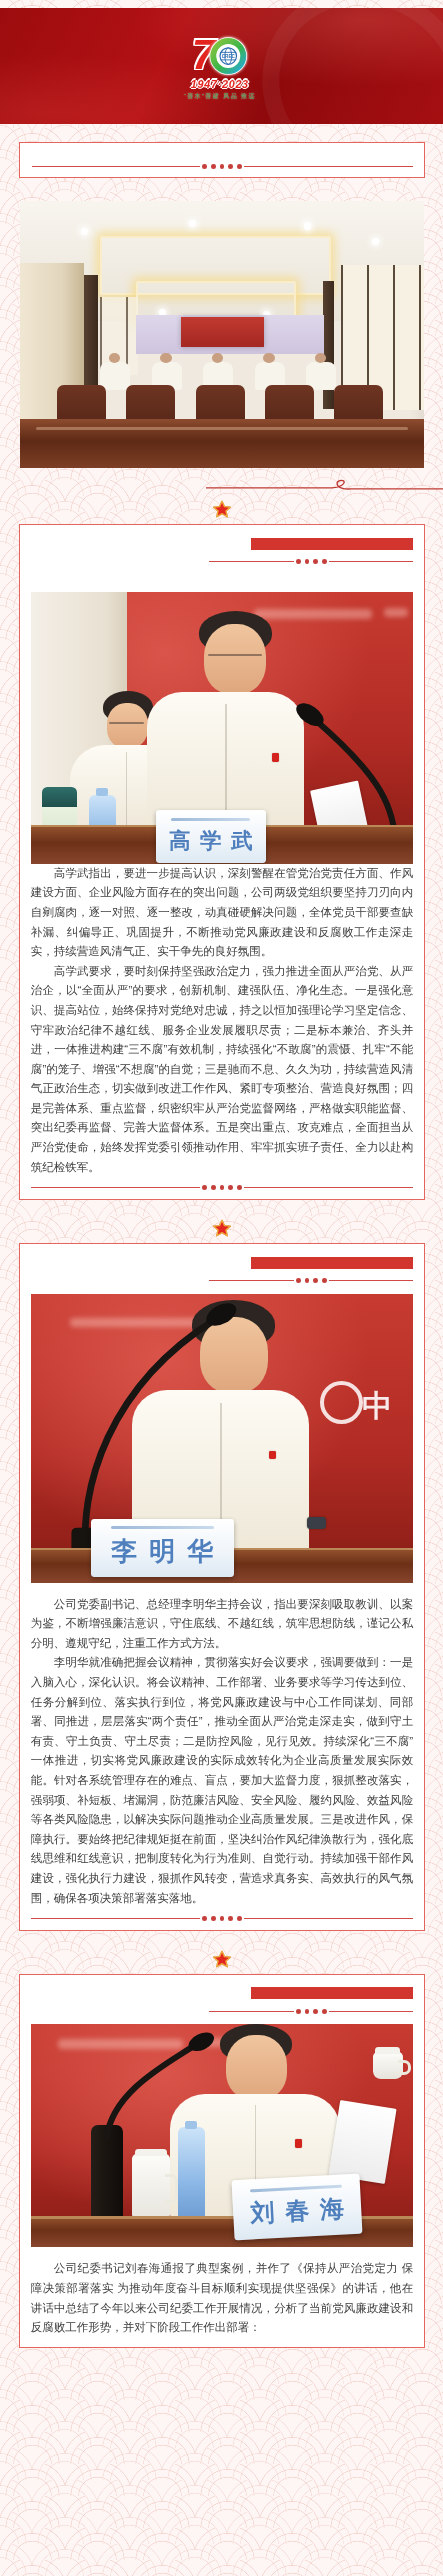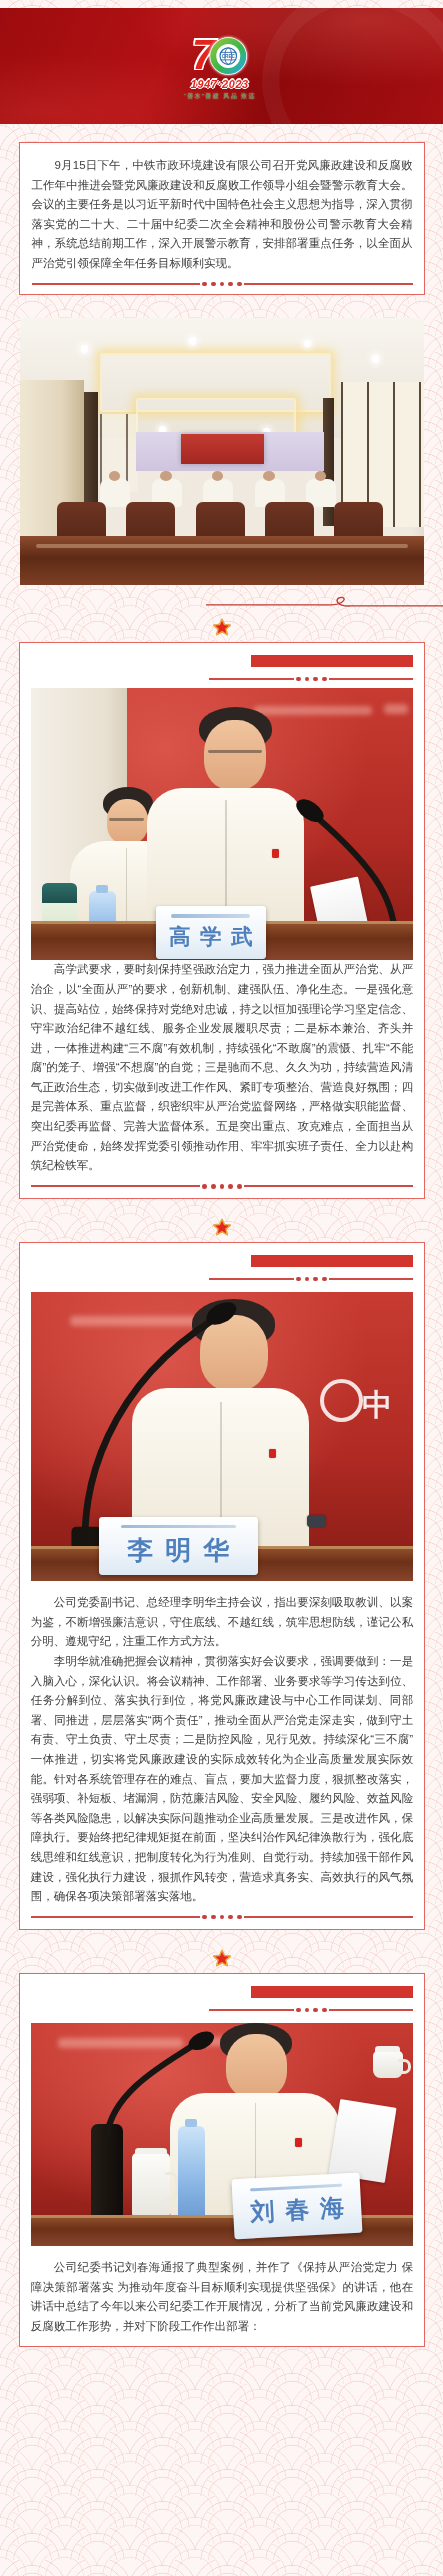--- a/index.html
+++ b/index.html
@@ -132,21 +132,20 @@
         <path d="M15.5 21h21M15.5 31h21" stroke="#2b6cb0" stroke-width="1.2" fill="none"></path>
         <text x="26" y="29" font-size="6.2" font-weight="bold" fill="#2b6cb0" text-anchor="middle">CREC</text>
       </svg>
     </div>
     <div class="logo-years">1947·2023</div>
     <div class="logo-tagline">“善水”善建 风品 致远</div>
   </div>
 </header>
 
 <section class="box box-intro">
-  <p class="para">9月15日下午，中铁市政环境建设有限公司召开党风廉政建设和反腐败工作年中推进会暨党风廉政建设和反腐败工作领导小组会暨警示教育大会。会议的主要任务是以习近平新时代中国特色社会主义思想为指导，深入贯彻落实党的二十大、二十届中纪委二次全会精神和股份公司警示教育大会精神，系统总结前期工作，深入开展警示教育，安排部署重点任务，以全面从严治党引领保障全年任务目标顺利实现。</p>
   <div class="dots-divider">
     <span class="ln"></span>
       <span class="dot"></span>
       <span class="dot"></span>
       <span class="dot"></span>
       <span class="dot"></span>
       <span class="dot"></span>
       <span class="ln"></span>
   </div>
 </section>
@@ -199,21 +198,21 @@
   <div class="sec-bar"></div>
   <div class="sec-line">
     <span class="ln"></span>
       <span class="dot"></span>
       <span class="dot"></span>
       <span class="dot"></span>
       <span class="dot"></span>
       <span class="ln"></span>
   </div>
 
-  <div class="photo photo-speaker" style="height:272px;margin-top:7px;">
+  <div class="photo photo-speaker" style="height:272px;margin-top:28px;">
     <div class="bd"></div>
     <div class="glowbar" style="left:223px;top:17.6px;width:118px;"></div>
     <div class="glowbar" style="left:353px;top:16px;width:24px;"></div>
     <div class="wall" style="width:96px;"></div>
 
     <div class="hair" style="left:72px;top:99px;width:50px;height:32px;"></div>
     <div class="face" style="left:76px;top:111px;width:41px;height:45px;"></div>
     <div class="glasses" style="left:78px;top:130px;width:35px;"></div>
     <div class="shirt" style="left:39px;top:153px;width:112px;height:88px;"></div>
 
@@ -231,20 +230,21 @@
     </svg>
     <div class="thermos" style="left:10.8px;top:195px;width:35px;height:77px;"></div>
     <div class="bottle" style="left:58px;top:203px;width:27px;height:69px;"></div>
     <div class="tbl" style="height:39px;"></div>
     <div class="plate" style="left:125px;top:218px;width:110px;height:53px;">
       <span class="pl-line"></span>
       <span class="pl-name" style="font-size:21.6px;letter-spacing:9.5px;padding-left:9.5px;">高学武</span>
     </div>
   </div>
 
+  <p class="para"><span>高学武指出，要进一步提高认识，深刻警醒在管党治党责任方面、作风建设方面、企业风险方面存在的突出问题，公司两级党组织要坚持刀刃向内自剜腐肉，逐一对照、逐一整改，动真碰硬解决问题，全体党员干部要查缺补漏、纠偏导正、巩固提升，不断推动党风廉政建设和反腐败工作走深走实，持续营造风清气正、实干争先的良好氛围。</span></p>
   <p class="para"><span>高学武要求，要时刻保持坚强政治定力，强力推进全面从严治党、从严治企，以“全面从严”的要求，创新机制、建强队伍、净化生态。</span><span class="seg-b">一是</span><span>强化意识、提高站位，始终保持对党绝对忠诚，持之以恒加强理论学习坚定信念、守牢政治纪律不越红线、服务企业发展履职尽责；</span><span class="seg-b">二是</span><span>标本兼治、齐头并进，一体推进构建“三不腐”有效机制，持续强化“不敢腐”的震慑、扎牢“不能腐”的笼子、增强“不想腐”的自觉；</span><span class="seg-b">三是</span><span>驰而不息、久久为功，持续营造风清气正政治生态，切实做到改进工作作风、紧盯专项整治、营造良好氛围；</span><span class="seg-b">四是</span><span>完善体系、重点监督，织密织牢从严治党监督网络，严格做实职能监督、突出纪委再监督、完善大监督体系。</span><span class="seg-b">五是</span><span>突出重点、攻克难点，全面担当从严治党使命，始终发挥党委引领推动作用、牢牢抓实班子责任、全力以赴构筑纪检铁军。</span></p>
 
   <div class="dots-divider">
     <span class="ln"></span>
       <span class="dot"></span>
       <span class="dot"></span>
       <span class="dot"></span>
       <span class="dot"></span>
       <span class="dot"></span>
       <span class="ln"></span>
@@ -279,21 +279,21 @@
     <div class="badge" style="left:238px;top:157px;"></div>
     <div style="position:absolute;left:276px;top:223px;width:19px;height:12px;background:#3a3f47;border-radius:3.4px;box-shadow:0 0 2px rgba(0,0,0,.4);"></div>
     <div class="paper" style="left:203px;top:258px;width:101px;height:21.6px;transform:rotate(-2deg);"></div>
 
     <svg class="micsvg" style="left:31px;top:-2.7px;" width="189" height="271" viewBox="0 0 280 400">
       <path d="M36 398 C24 290 70 140 226 42" fill="none" stroke="#191512" stroke-width="10" stroke-linecap="round"></path>
       <ellipse cx="236" cy="34" rx="24" ry="14" fill="#12100e" transform="rotate(-28 236 34)"></ellipse>
       <rect x="14" y="350" width="44" height="50" rx="7" fill="#17130f"></rect>
     </svg>
     <div class="tbl" style="height:35px;"></div>
-    <div class="plate" style="left:68px;top:225px;width:159px;height:58px;">
+    <div class="plate" style="left:60px;top:225px;width:143px;height:58px;">
       <span class="pl-line"></span>
       <span class="pl-name" style="font-size:26px;letter-spacing:12px;padding-left:12px;">李明华</span>
     </div>
   </div>
 
   <p class="para" style="margin-top:12px;"><span>公司党委副书记、总经理李明华主持会议，指出要深刻吸取教训、以案为鉴，不断增强廉洁意识，守住底线、不越红线，筑牢思想防线，谨记公私分明、遵规守纪，注重工作方式方法。</span></p>
   <p class="para"><span>李明华就准确把握会议精神，贯彻落实好会议要求，强调要做到：</span><span class="seg-b">一是入脑入心，深化认识。</span><span>将会议精神、工作部署、业务要求等学习传达到位、任务分解到位、落实执行到位，将党风廉政建设与中心工作同谋划、同部署、同推进，层层落实“两个责任”，推动全面从严治党走深走实，做到守土有责、守土负责、守土尽责；</span><span class="seg-b">二是防控风险，见行见效。</span><span>持续深化“三不腐”一体推进，切实将党风廉政建设的实际成效转化为企业高质量发展实际效能。针对各系统管理存在的难点、盲点，要加大监督力度，狠抓整改落实，强弱项、补短板、堵漏洞，防范廉洁风险、安全风险、履约风险、效益风险等各类风险隐患，以解决实际问题推动企业高质量发展。</span><span class="seg-b">三是改进作风，保障执行。</span><span>要始终把纪律规矩挺在前面，坚决纠治作风纪律涣散行为，强化底线思维和红线意识，把制度转化为行为准则、自觉行动。持续加强干部作风建设，强化执行力建设，狠抓作风转变，营造求真务实、高效执行的风气氛围，确保各项决策部署落实落地。</span></p>
 
   <div class="dots-divider">
     <span class="ln"></span>

